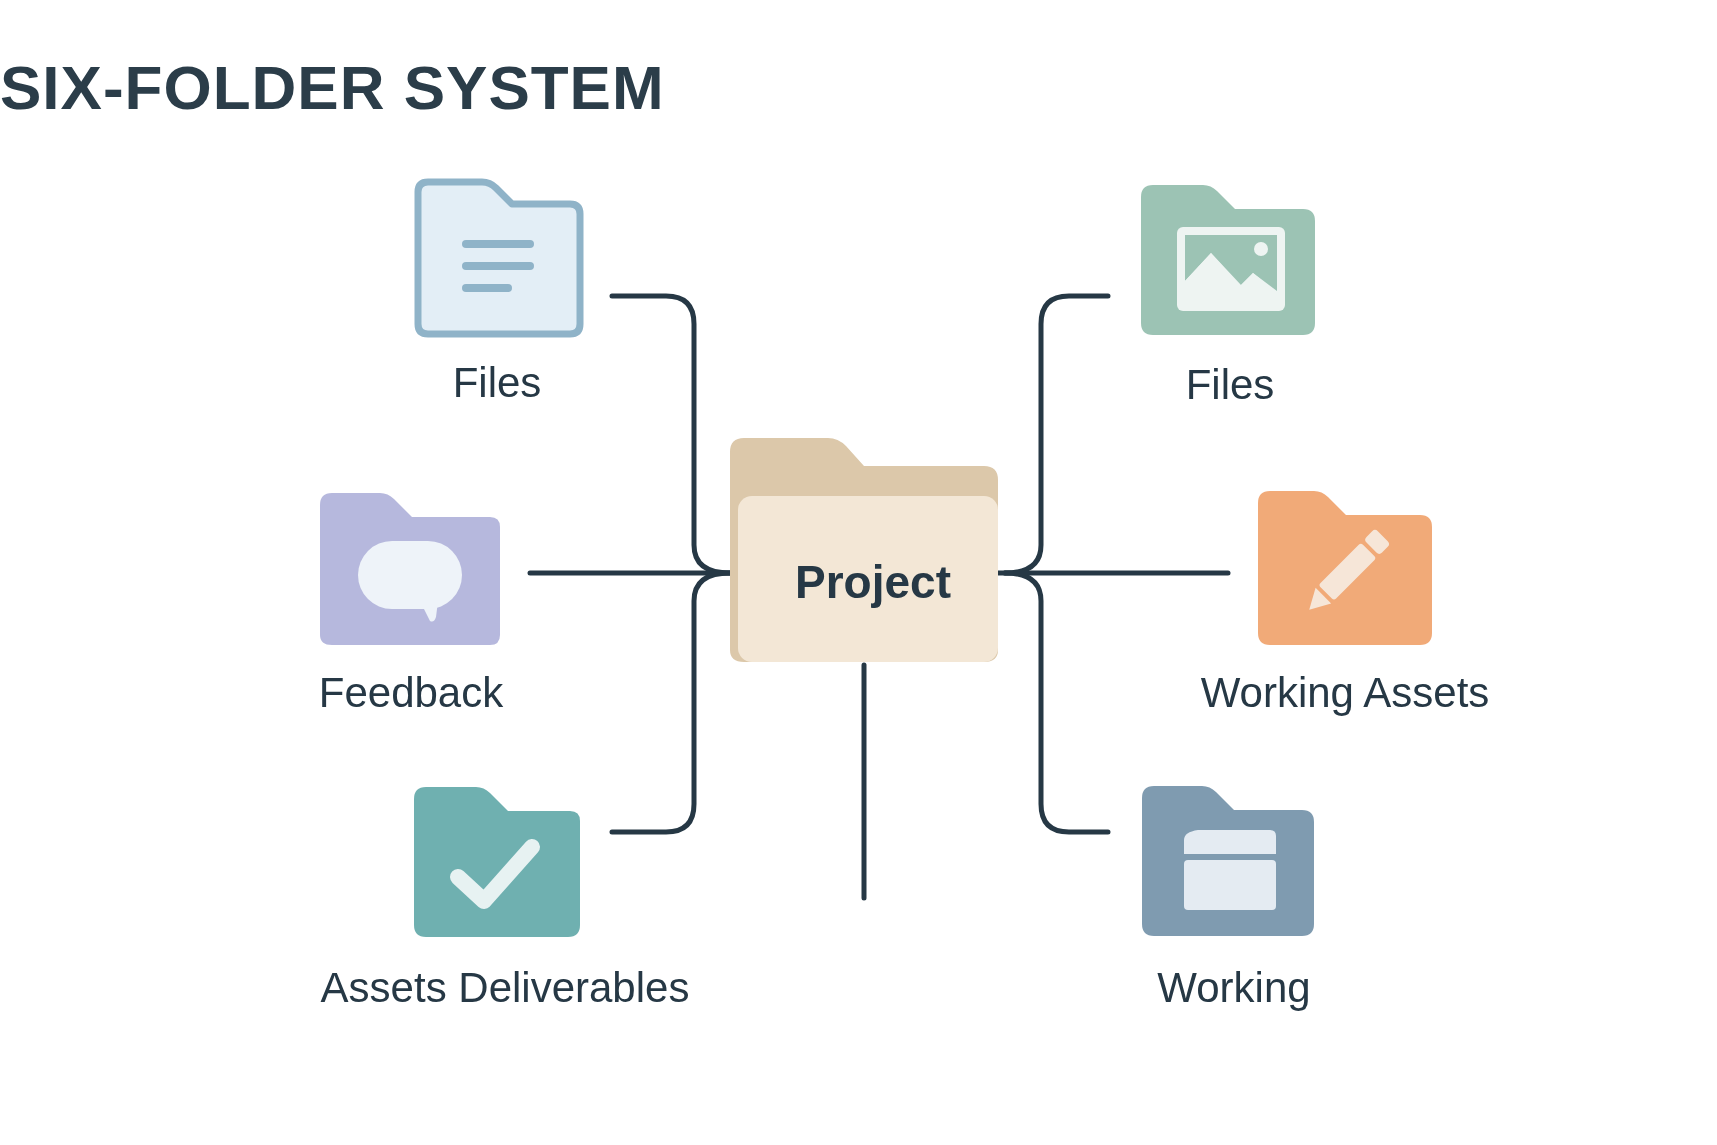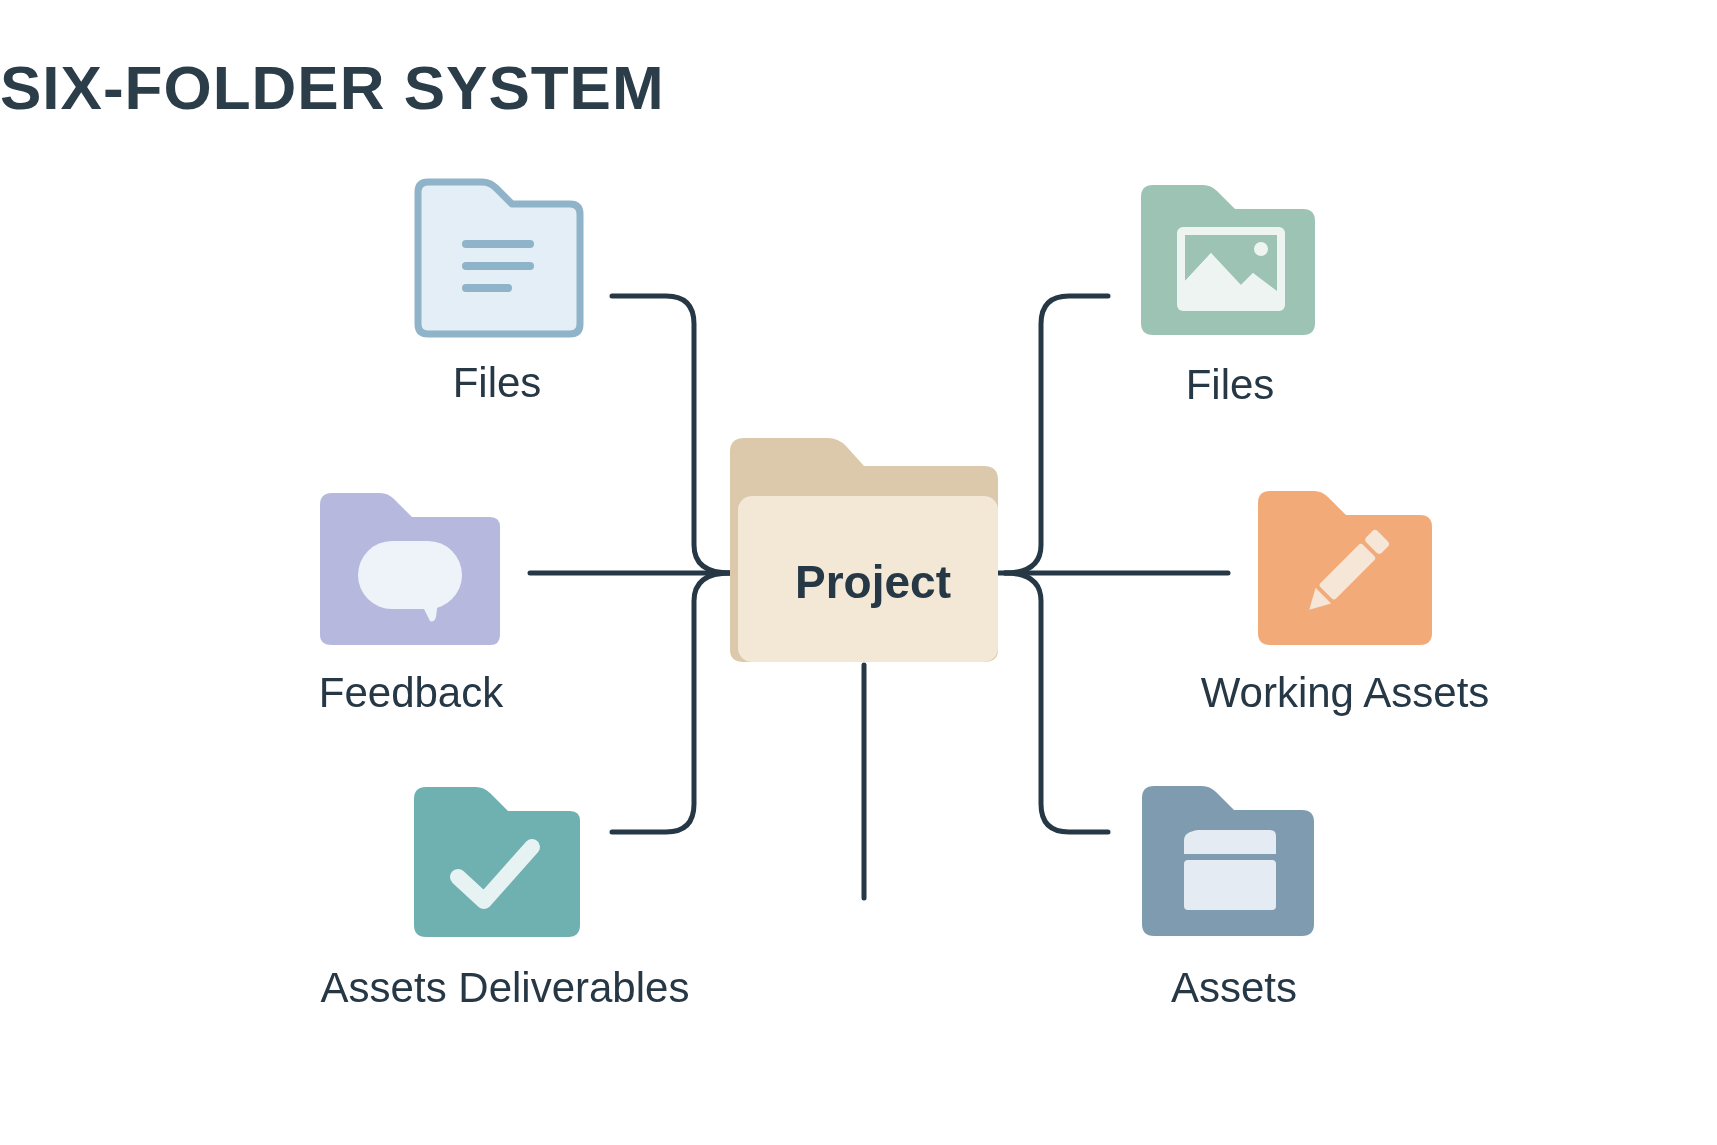--- a/index.html
+++ b/index.html
@@ -87,13 +87,13 @@
 </svg>
 <div class="label" style="left:1345px;top:672px">Working Assets</div>
 
 <svg class="folder" style="left:1142px;top:786px" width="174" height="152">
   <path d="M0 12 Q0 0 12 0 H60 Q68 0 74 6 L92 24 H160 Q172 24 172 36 V138 Q172 150 160 150 H12 Q0 150 0 138 Z" fill="#7f9bb0"></path>
   <g fill="#e4ebf2">
     <path d="M42 54 Q42 46 56 44 H128 Q134 44 134 50 V68 H42 Z"></path>
     <rect x="42" y="74" width="92" height="50" rx="4"></rect>
   </g>
 </svg>
-<div class="label" style="left:1234px;top:967px">Assets</div>
+<div class="label" style="left:1234px;top:967px">Working</div>
 
 </body></html>

